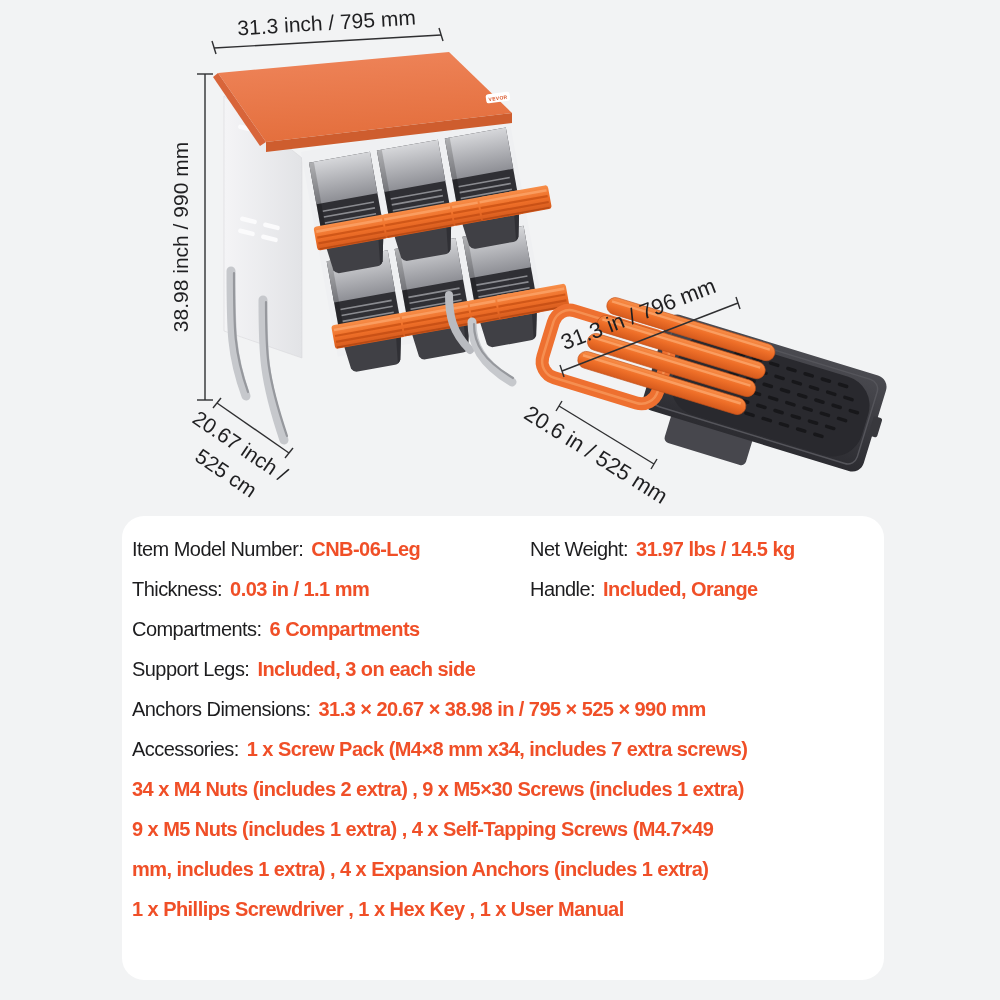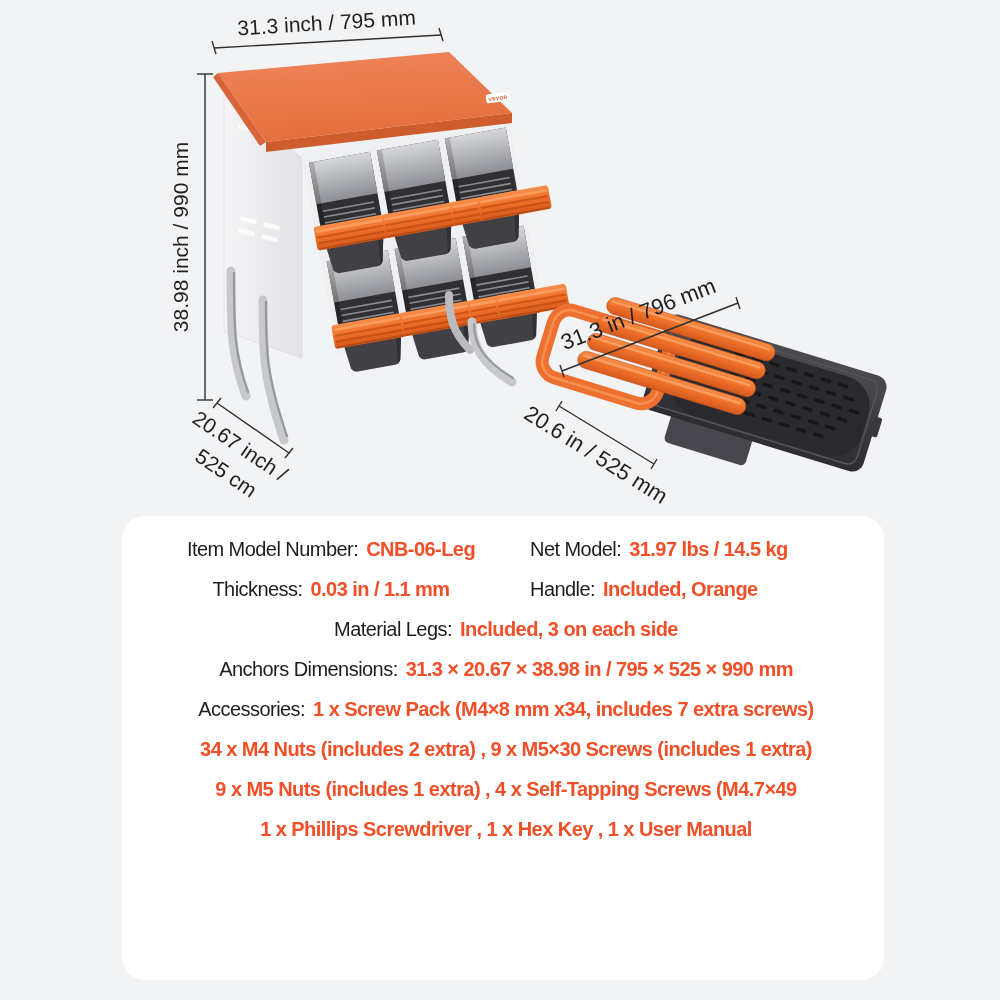--- a/index.html
+++ b/index.html
@@ -5,21 +5,21 @@
   html,body{margin:0;padding:0;}
   .canvas{position:relative;width:1000px;height:1000px;background:#f2f3f4;overflow:hidden;
           font-family:"Liberation Sans",sans-serif;}
   .illustration{position:absolute;left:0;top:0;}
   svg text.dim{fill:#1f1f21;font-size:21px;font-family:"Liberation Sans",sans-serif;}
   svg text.dim-lg{fill:#1f1f21;font-size:22px;font-family:"Liberation Sans",sans-serif;}
   svg text.tag{fill:#d9572b;font-size:5px;font-weight:bold;letter-spacing:.3px;
                font-family:"Liberation Sans",sans-serif;}
   .spec-card{position:absolute;left:122px;top:516px;width:762px;height:464px;
              background:#ffffff;border-radius:22px;}
-  .spec-rows{position:absolute;left:10px;top:13px;right:4px;text-align:center;}
+  .spec-rows{position:absolute;left:10px;top:13px;right:4px;}
   .spec-row{line-height:40px;font-size:20px;letter-spacing:-0.55px;white-space:nowrap;}
   .spec-row.cols{display:flex;}
   .spec-row.cols .cell:first-child{width:398px;flex:none;}
   .lbl{color:#1d1d1f;font-weight:400;margin-right:8px;}
   .val{color:#f04f27;font-weight:700;}
 </style>
 </head>
 <body>
 
 <div class="canvas">
@@ -235,52 +235,58 @@
   </svg>
 
   <div class="spec-card">
     <div class="spec-rows">
 
       <div class="spec-row cols">
         <div class="cell">
           <span class="lbl">Item Model Number:</span><span class="val">CNB-06-Leg</span>
         </div>
         <div class="cell">
-          <span class="lbl">Net Model:</span><span class="val">31.97 lbs / 14.5 kg</span>
+          <span class="lbl">Net Weight:</span><span class="val">31.97 lbs / 14.5 kg</span>
         </div>
       </div>
 
       <div class="spec-row cols">
         <div class="cell">
           <span class="lbl">Thickness:</span><span class="val">0.03 in / 1.1 mm</span>
         </div>
         <div class="cell">
           <span class="lbl">Handle:</span><span class="val">Included, Orange</span>
         </div>
       </div>
 
-
-      <div class="spec-row">
-        <span class="lbl">Material Legs:</span><span class="val">Included, 3 on each side</span>
+      <div class="spec-row">
+        <span class="lbl">Compartments:</span><span class="val">6 Compartments</span>
+      </div>
+
+      <div class="spec-row">
+        <span class="lbl">Support Legs:</span><span class="val">Included, 3 on each side</span>
       </div>
 
 
       <div class="spec-row">
         <span class="lbl">Anchors Dimensions:</span><span class="val">31.3 × 20.67 × 38.98 in / 795 × 525 × 990 mm</span>
       </div>
 
       <div class="spec-row">
         <span class="lbl">Accessories:</span><span class="val">1 x Screw Pack (M4×8 mm x34, includes 7 extra screws)</span>
       </div>
 
       <div class="spec-row">
         <span class="val">34 x M4 Nuts (includes 2 extra) , 9 x M5×30 Screws (includes 1 extra)</span>
       </div>
       <div class="spec-row">
         <span class="val">9 x M5 Nuts (includes 1 extra) , 4 x Self-Tapping Screws (M4.7×49</span>
+      </div>
+      <div class="spec-row">
+        <span class="val">mm, includes 1 extra) , 4 x Expansion Anchors (includes 1 extra)</span>
       </div>
       <div class="spec-row">
         <span class="val">1 x Phillips Screwdriver , 1 x Hex Key , 1 x User Manual</span>
       </div>
 
     </div>
   </div>
 </div>
 
 </body></html>

